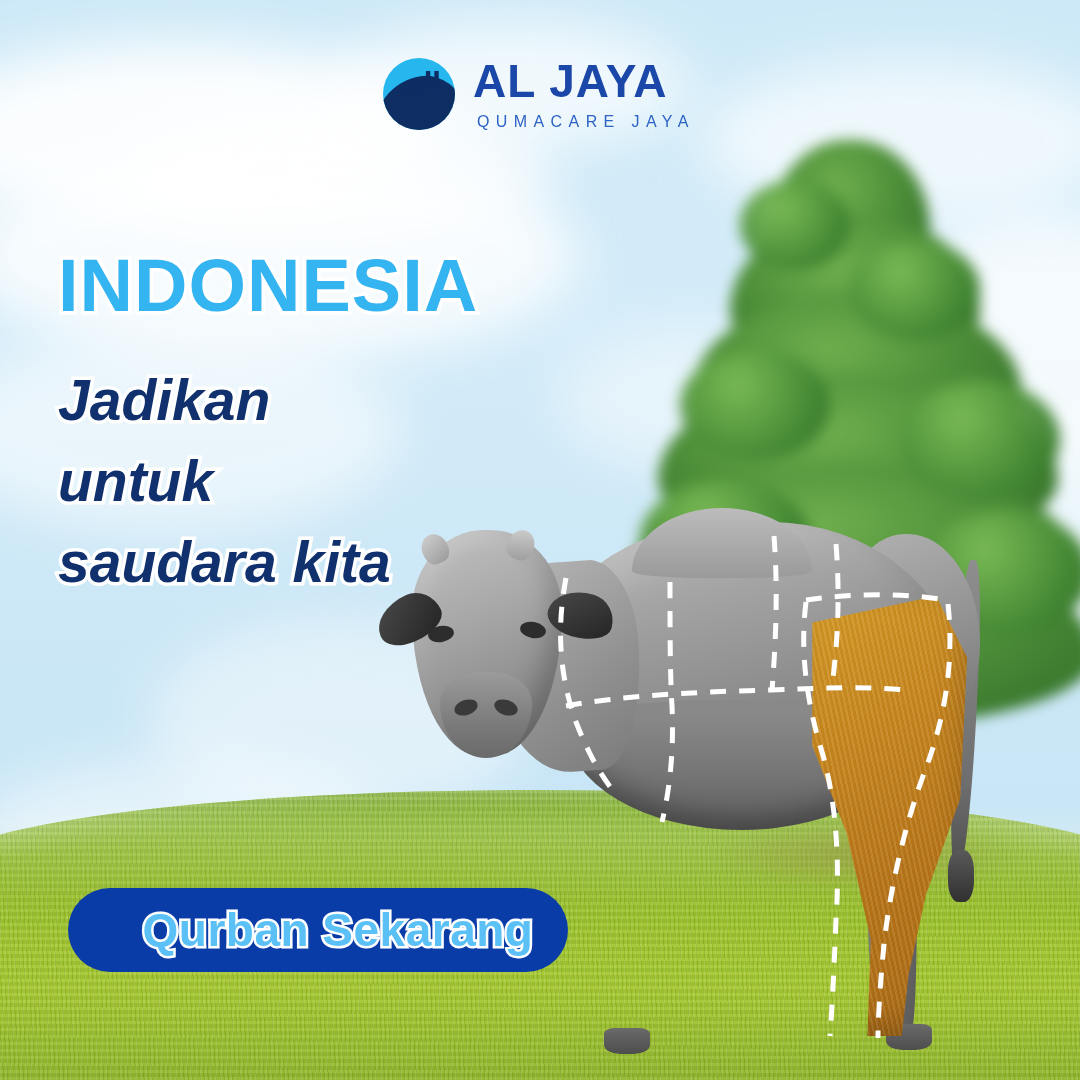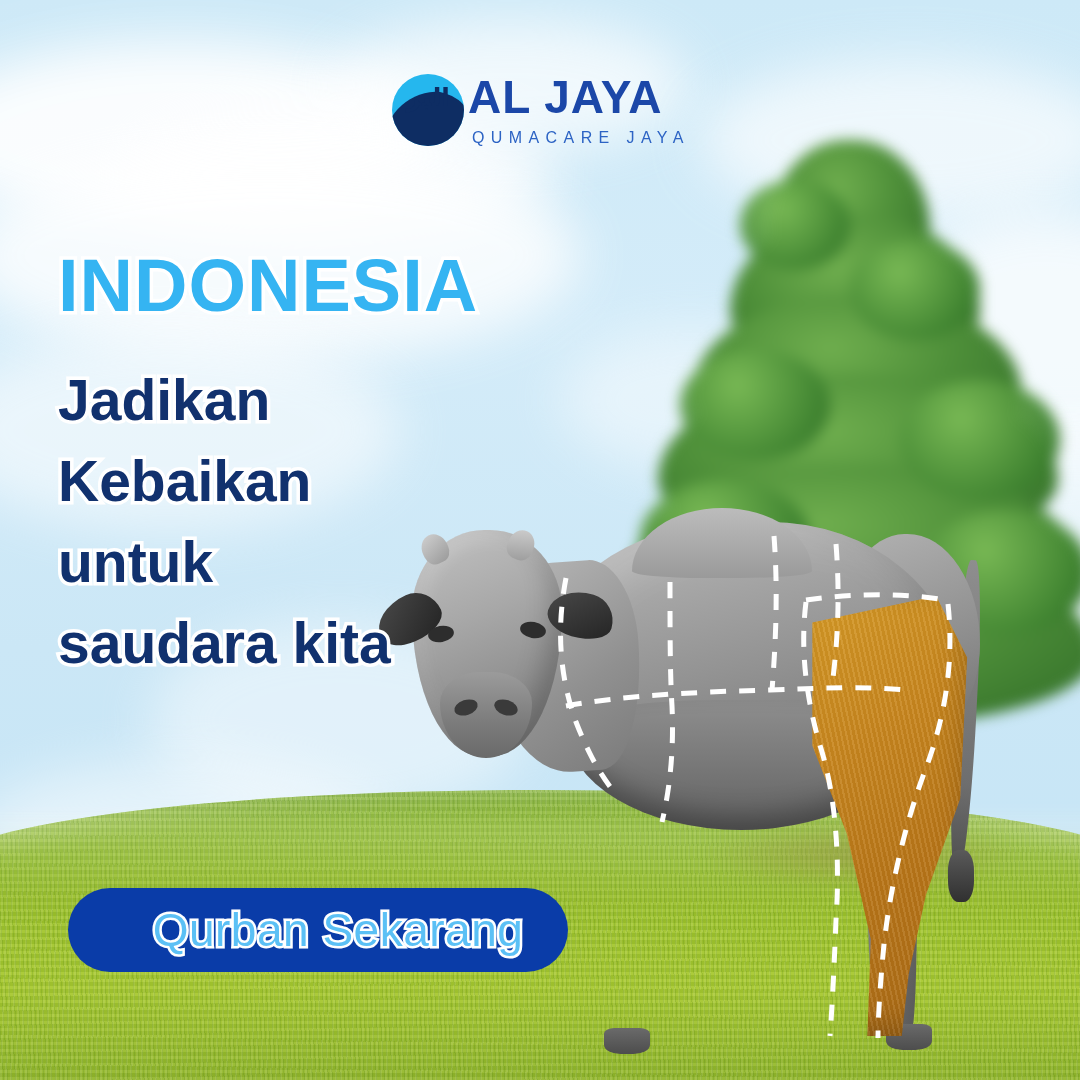--- a/index.html
+++ b/index.html
@@ -189,22 +189,22 @@
     box-shadow:inset -10px -10px 30px rgba(0,0,0,.22);
   }
   .cut-highlight-tex{
     position:absolute;inset:0;
     background-image:repeating-linear-gradient(78deg,rgba(255,255,255,.14) 0 2px,rgba(0,0,0,.06) 2px 5px);
     opacity:.6;
   }
 
   
   .logo{
-    position:absolute;left:392px;top:58px;
-    display:flex;align-items:center;gap:4px;margin-top:16px;
+    position:absolute;left:383px;top:58px;
+    display:flex;align-items:center;gap:18px;
   }
   .logo-mark{
     position:relative;width:72px;height:72px;border-radius:50%;
     background:#25B7EE;overflow:hidden;flex:0 0 auto;
   }
   .logo-mark .wave{
     position:absolute;left:-14%;top:26%;width:128%;height:100%;
     background:#0E2D63;
     border-radius:58% 42% 0 0 / 70% 58% 0 0;
     transform:rotate(-9deg);
@@ -233,34 +233,35 @@
     -webkit-text-stroke:7px #ffffff;
     paint-order:stroke fill;
   }
   .headline{
     position:absolute;left:58px;top:360px;
     width:430px;
     font-size:57px;font-weight:700;line-height:1.42;
     color:#11316E;
     -webkit-text-stroke:7px #ffffff;
     paint-order:stroke fill;
+    font-style:italic;
   }
   .headline span{display:block;}
 
   
   .cta{
     position:absolute;left:68px;top:888px;
     width:500px;height:84px;
     border-radius:42px;
     background:#0A3CA8;
     display:flex;align-items:center;justify-content:center;
     cursor:pointer;border:none;
   }
   .cta-label{
-    font-size:46px;font-weight:400;letter-spacing:.5px;
+    font-size:46px;font-weight:700;letter-spacing:.5px;
     color:#5BC0F5;
     -webkit-text-stroke:5px #ffffff;
     paint-order:stroke fill;
     line-height:1;
     margin-left:40px;
   }
 </style>
 </head>
 <body>
 
@@ -357,21 +358,20 @@
     <div class="logo-text">
       <div class="logo-name">AL JAYA</div>
       <div class="logo-tag">QUMACARE JAYA</div>
     </div>
   </div>
 
   <div class="brandline">INDONESIA</div>
 
   <div class="headline">
     <span>Jadikan</span>
-    <span>Kebaikan</span>
     <span>untuk</span>
     <span>saudara kita</span>
   </div>
 
   <div class="cta">
     <div class="cta-label">Qurban Sekarang</div>
   </div>
 
 </div>
 

